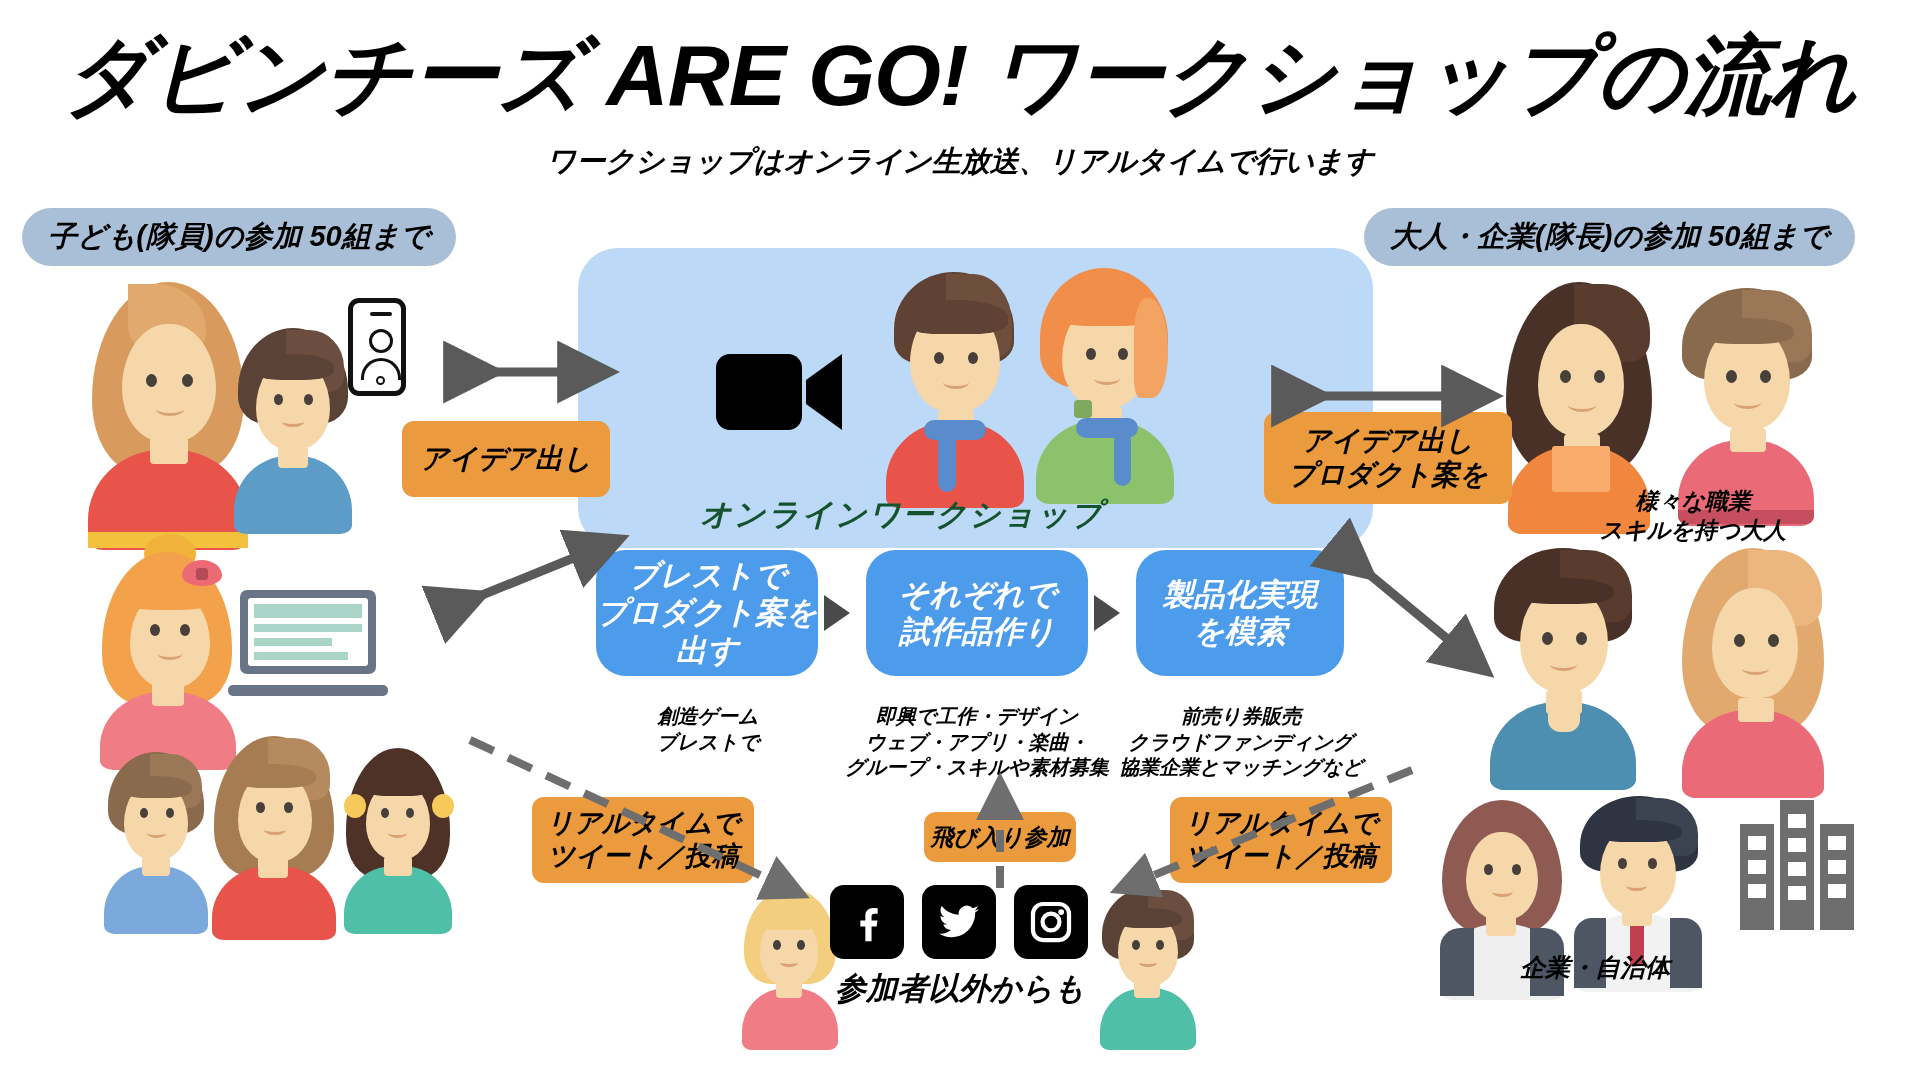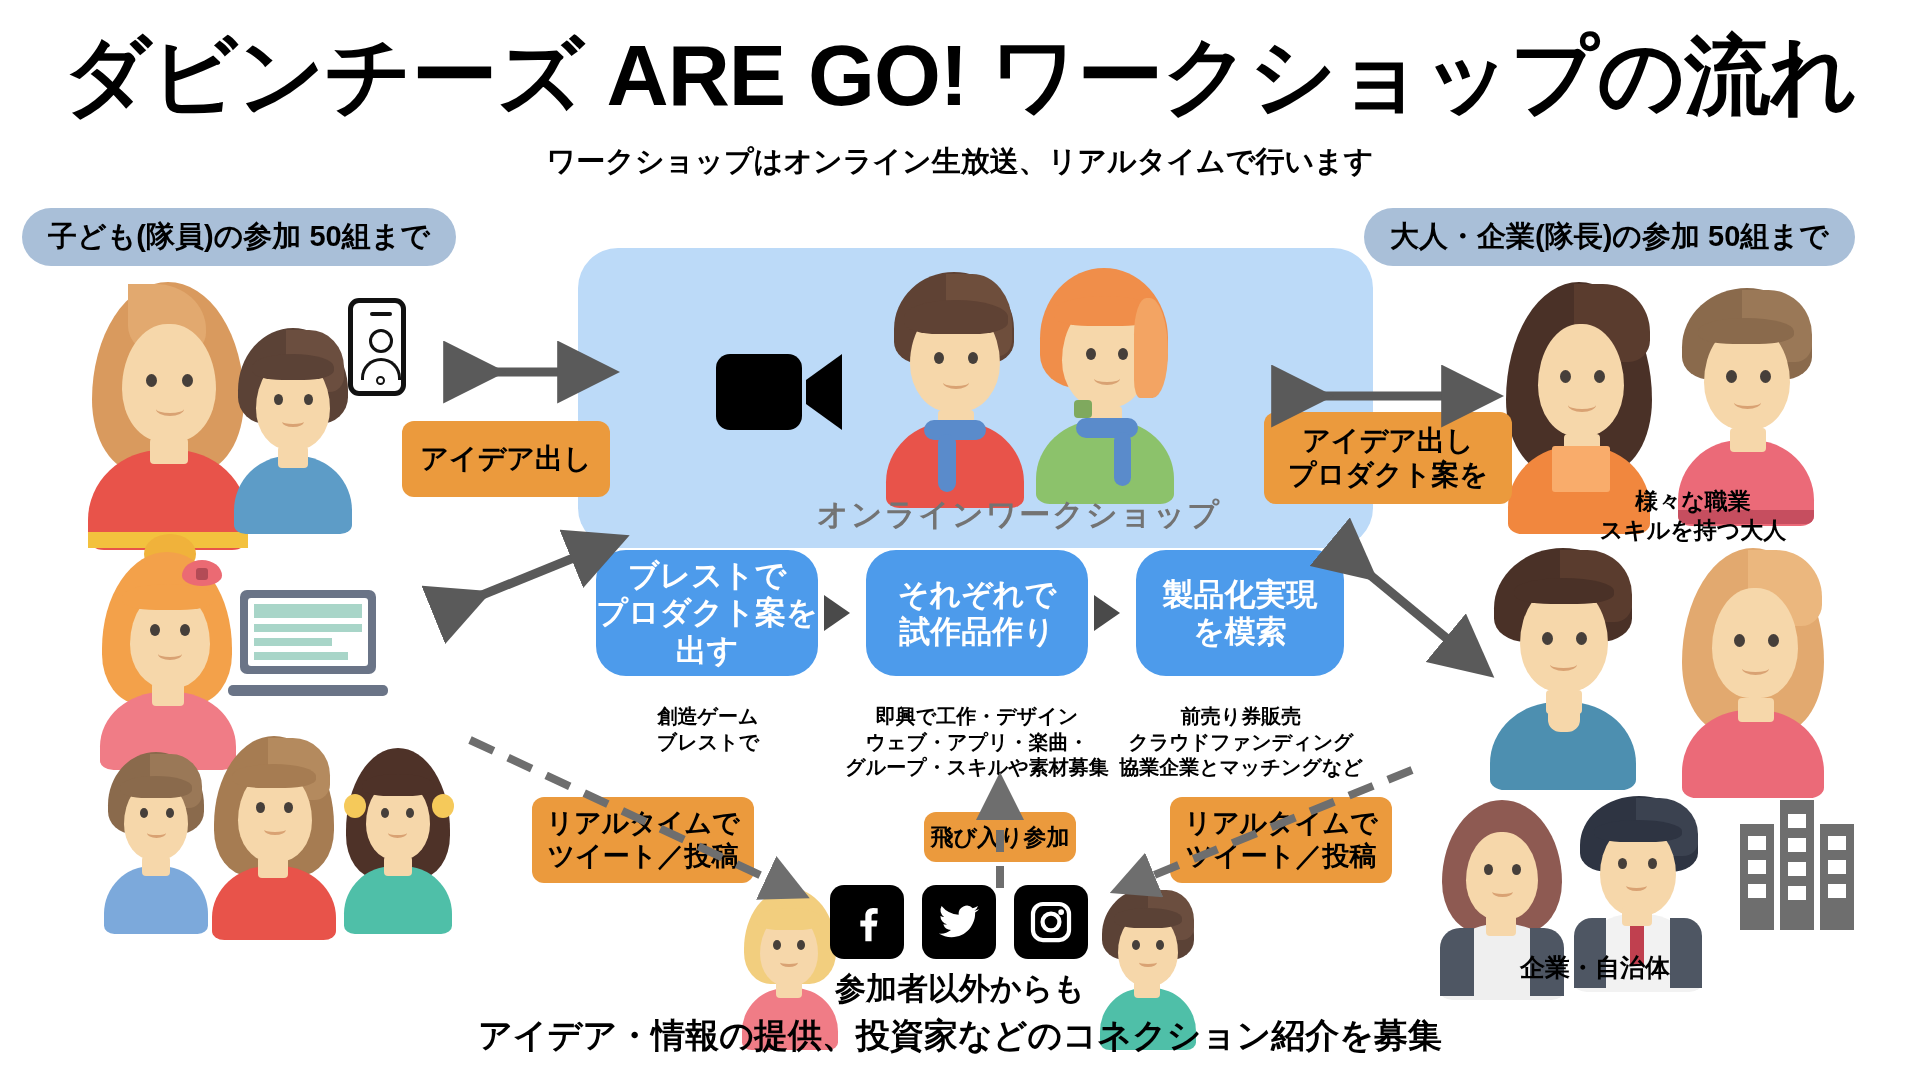--- a/index.html
+++ b/index.html
@@ -2,21 +2,21 @@
 <html><head>
 <meta charset="utf-8">
 <style>
   * { box-sizing: border-box; margin: 0; padding: 0; }
   html, body {
     width: 1920px; height: 1080px;
     background: #ffffff;
     font-family: "Liberation Sans", "DejaVu Sans", sans-serif;
     overflow: hidden;
   }
-  #stage { position: relative; width: 1780px; height: 1080px; }
+  #stage { position: relative; width: 1780px; height: 1080px; font-style: italic; }
 
   
   .title {
     position: absolute; left: 0; top: 18px; width: 1920px;
     text-align: center;
     font-size: 86px; font-weight: 900; letter-spacing: -1px;
     color: #000; white-space: nowrap;
   }
   .subtitle {
     position: absolute; left: 0; top: 142px; width: 1920px;
@@ -35,22 +35,22 @@
   #pill-left  { left: 22px;  top: 208px; height: 58px; }
   #pill-right { left: 1364px; top: 208px; height: 58px; }
 
   
   #center-panel {
     position: absolute; left: 578px; top: 248px;
     width: 795px; height: 300px;
     background: #BCDAF8; border-radius: 40px;
   }
   #center-caption {
-    position: absolute; left: 661px; top: 496px; width: 560px;
-    text-align: right; font-size: 31px; font-weight: 900; color: #737373;
+    position: absolute; left: 700px; top: 496px; width: 560px;
+    text-align: left; font-size: 31px; font-weight: 900; color: #14532d;
     letter-spacing: 2px;
   }
   #video-icon { position: absolute; left: 716px; top: 350px; }
 
   
   .orange {
     position: absolute;
     background: #EB9A3D; border-radius: 12px;
     display: flex; flex-direction: column; align-items: center; justify-content: center;
     color: #000; font-weight: 700; text-align: center;
@@ -526,17 +526,14 @@
   </div>
 
   <div class="caption" id="cap-corp">
     <span>企業・自治体</span>
   </div>
 
   <div class="caption" id="cap-outside">
     <span>参加者以外からも</span>
   </div>
 
-  <div class="caption" id="cap-bottom">
-    <span>アイデア・情報の提供、投資家などのコネクション紹介を募集</span>
-  </div>
 
 </div>
 
 </body></html>

